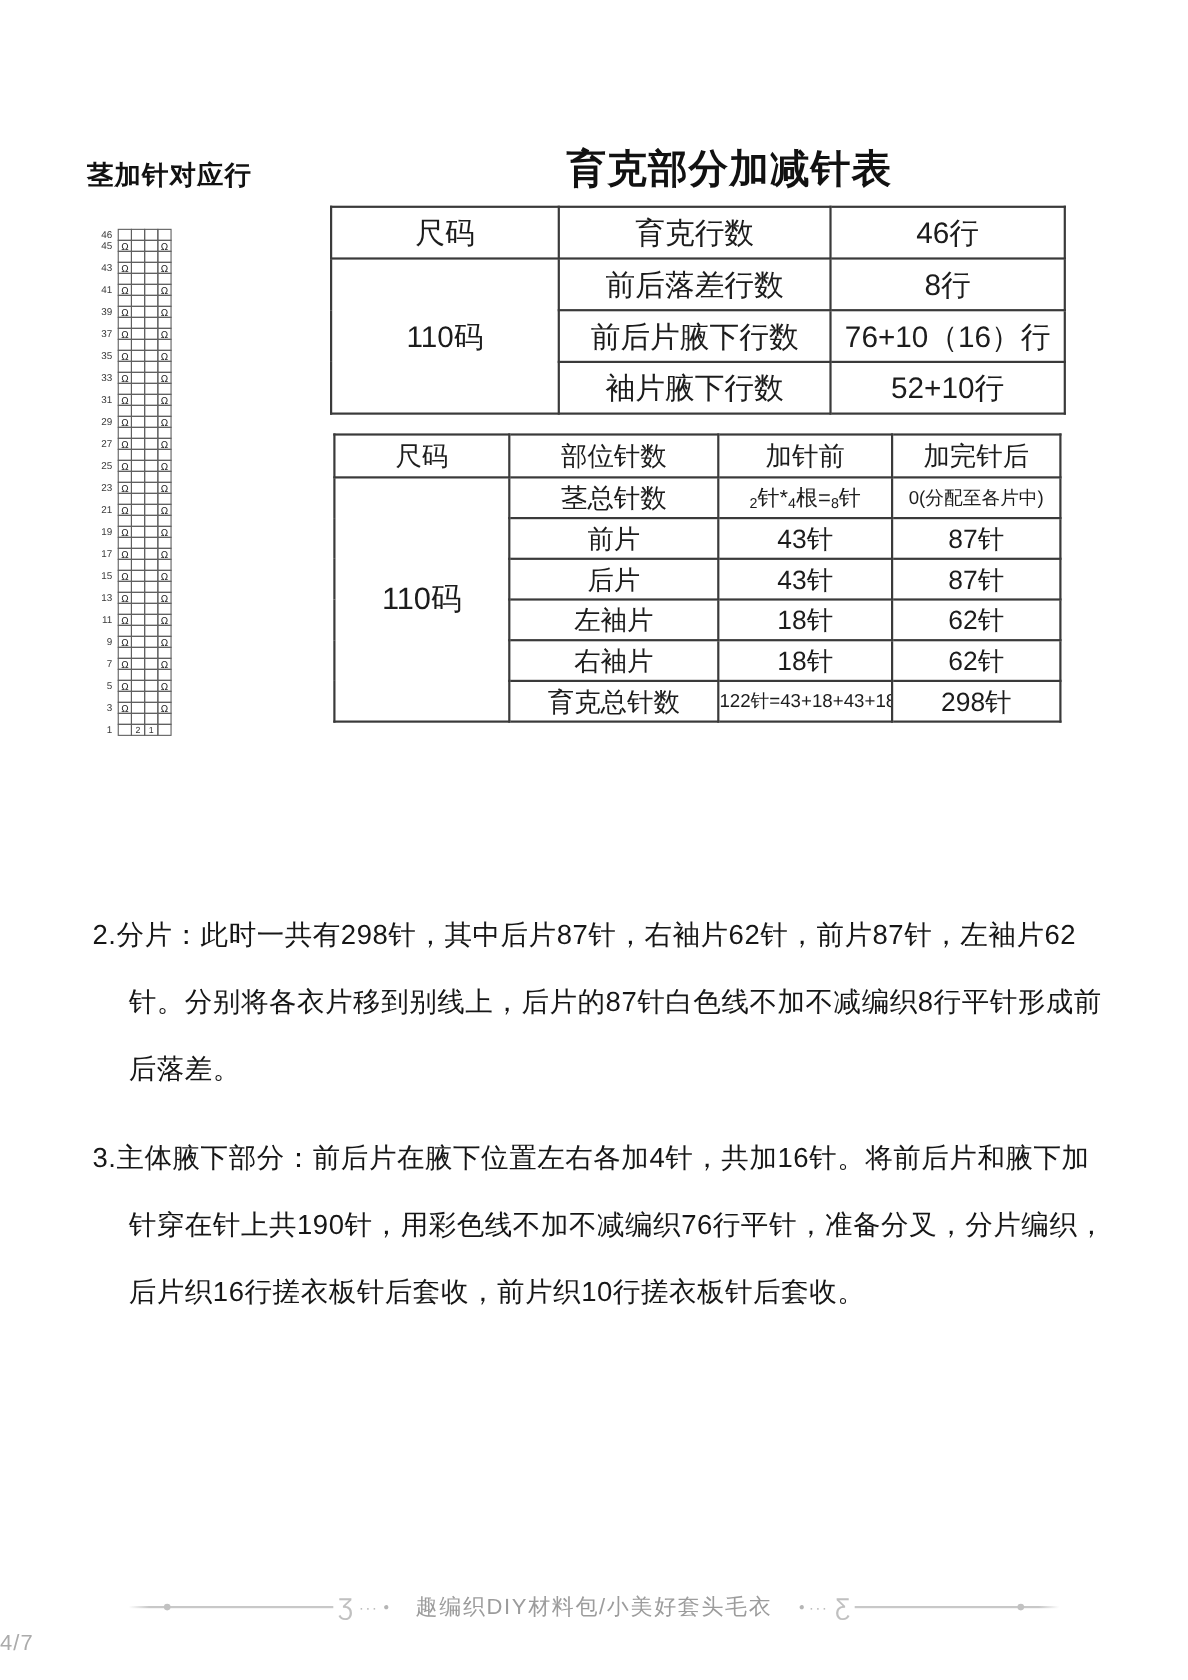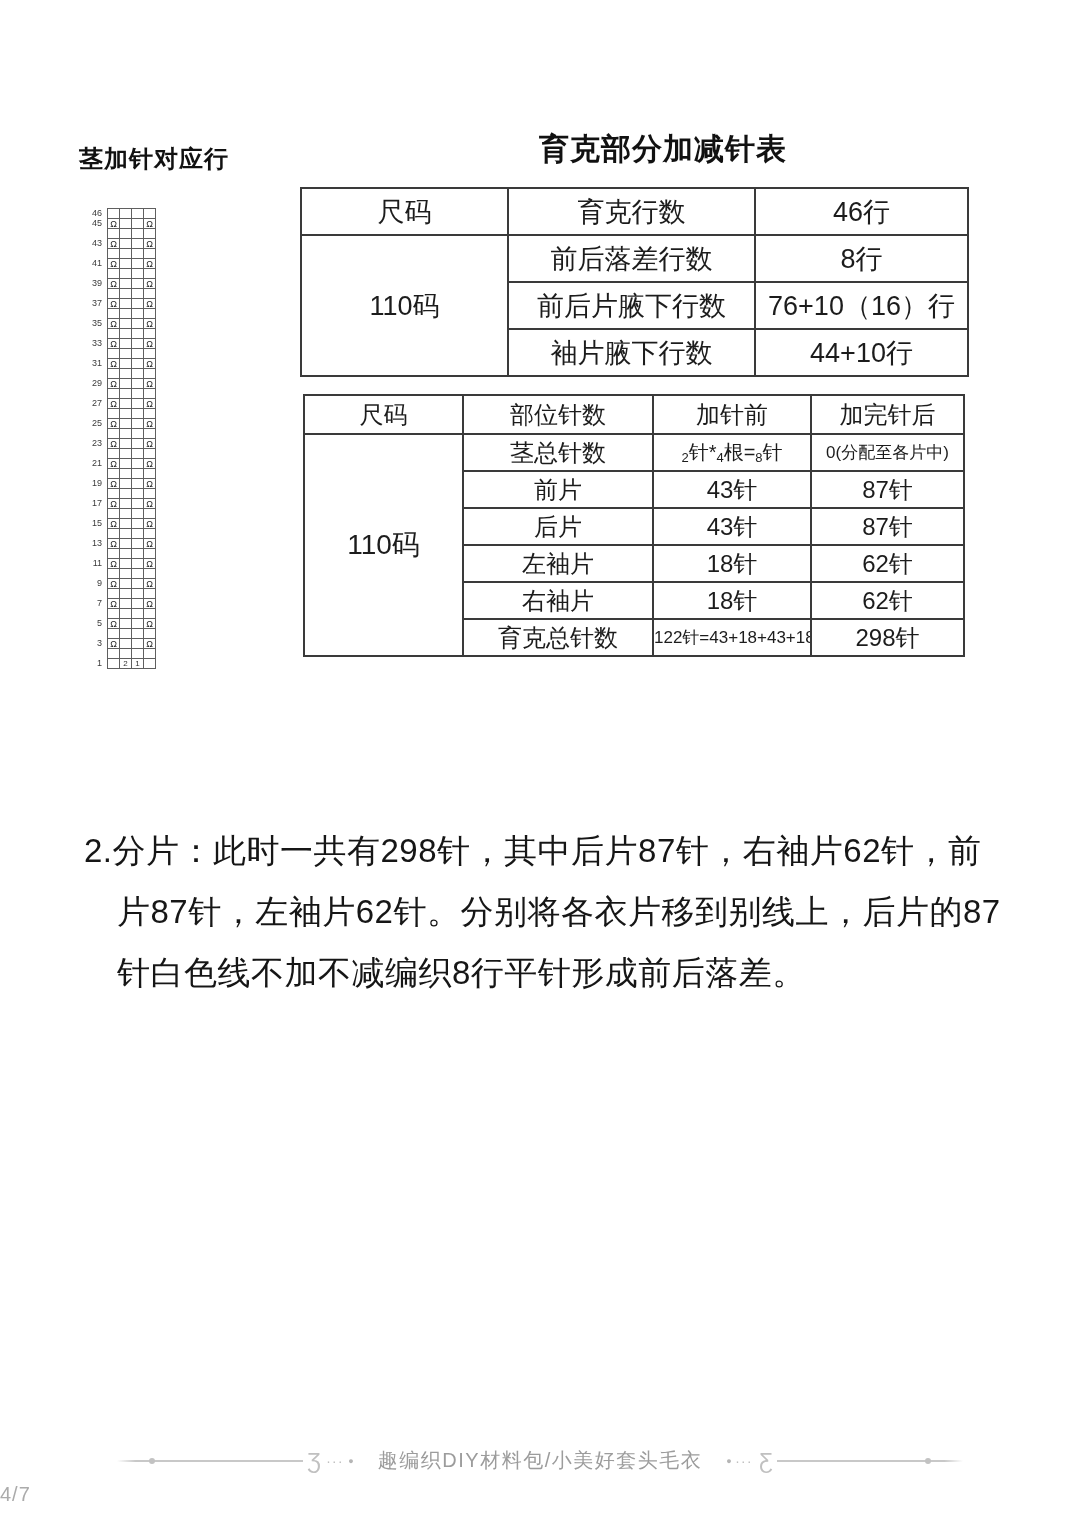--- a/index.html
+++ b/index.html
@@ -16,39 +16,39 @@
   .sc-row { display:flex; height:11px; margin-top:-1px; }
   .sc-row:first-child { margin-top:12px; }
   .sc-label { width:24px; font-size:9px; line-height:11px; text-align:right; padding-right:5px; color:#3a3a3a; }
   .sc-cell { box-sizing:border-box; width:13px; height:11px; border:1px solid #5f5f5f; margin-left:-1px;
              font-size:9px; line-height:10px; text-align:center; color:#222; }
   .sc-cell.first { margin-left:0; }
   .sc-cell.num { font-size:8px; color:#333; }
 
   
   #yoke-title { left:663px; top:129px; transform:translateX(-50%); white-space:nowrap;
-                font-size:30px; font-weight:bold; color:#111; letter-spacing:1px; }
+                font-size:36px; font-weight:bold; color:#111; letter-spacing:1px; }
 
   
   table { border-collapse:collapse; table-layout:fixed; }
   td, th { border:2px solid #3a3a3a; text-align:center; vertical-align:middle; padding:0;
            font-weight:normal; color:#1c1c1c; overflow:hidden; white-space:nowrap; }
   #table1 { left:300px; top:187px; width:667px; }
   #table1 td { font-size:27px; height:45px; }
   #table2 { left:303px; top:394px; width:660px; }
   #table2 td, #table2 th { font-size:24px; }
   #table2 tr.hdr th { height:37px; }
   #table2 tr.data td { height:35px;text-align:center; }
   #table2 .size-cell { font-size:28px; }
   .c-small { font-size:17px !important; }
   .fd { font-size:13px; vertical-align:-3px; }
 
   
   #paragraphs { left:84px; top:820px; width:928px; }
-  .para { font-size:33px; line-height:61px; color:#161616; padding-left:33px; text-indent:-33px;
+  .para { font-size:25px; line-height:61px; color:#161616; padding-left:33px; text-indent:-33px;
           margin:0 0 20px 0; letter-spacing:0.5px; }
 
   
   #footer-orn { left:0; right:0; top:1447px; display:flex; justify-content:center; align-items:center; }
   .orn-line { position:relative; width:186px; height:2px; background:#c8c8c8; }
   .orn-line.left  { background:linear-gradient(to right, rgba(200,200,200,0), #c8c8c8 10%); }
   .orn-line.right { background:linear-gradient(to left,  rgba(200,200,200,0), #c8c8c8 10%); }
   .bead { position:absolute; top:-2px; width:6px; height:6px; border-radius:50%; background:#c2c2c2; }
   .bead.l { left:32px; } .bead.r { right:32px; }
   .curl { font-size:22px; color:#c0c0c0; line-height:20px; margin:0 4px; }
@@ -404,21 +404,21 @@
     <td rowspan="3">110码</td>
     <td>前后落差行数</td>
     <td>8行</td>
   </tr>
   <tr>
     <td>前后片腋下行数</td>
     <td>76+10（16）行</td>
   </tr>
   <tr>
     <td>袖片腋下行数</td>
-    <td>44+10行</td>
+    <td>52+10行</td>
   </tr>
 </tbody>
   </table>
 
 <table id="table2" class="abs">
   <colgroup>
       <col style="width:159px">
       <col style="width:190px">
       <col style="width:158px">
       <col style="width:153px">
@@ -459,20 +459,21 @@
   <tr class="data">
     <td>育克总针数</td>
     <td class="c-small">122针=43+18+43+18</td>
     <td>298针</td>
   </tr>
 </tbody>
   </table>
 
 <div id="paragraphs" class="abs">
   <p class="para">2.分片：此时一共有298针，其中后片87针，右袖片62针，前片87针，左袖片62针。分别将各衣片移到别线上，后片的87针白色线不加不减编织8行平针形成前后落差。</p>
+  <p class="para">3.主体腋下部分：前后片在腋下位置左右各加4针，共加16针。将前后片和腋下加针穿在针上共190针，用彩色线不加不减编织76行平针，准备分叉，分片编织，后片织16行搓衣板针后套收，前片织10行搓衣板针后套收。</p>
 </div>
 
 <div id="footer-orn" class="abs">
   <div class="orn-line left">
       <span class="bead l"></span>
     </div>
   <span class="curl">Ʒ</span>
   <span class="orn-dots">∙∙∙</span>
   <span class="orn-bullet">●</span>
   <span id="footer-brand">趣编织DIY材料包/小美好套头毛衣</span>

